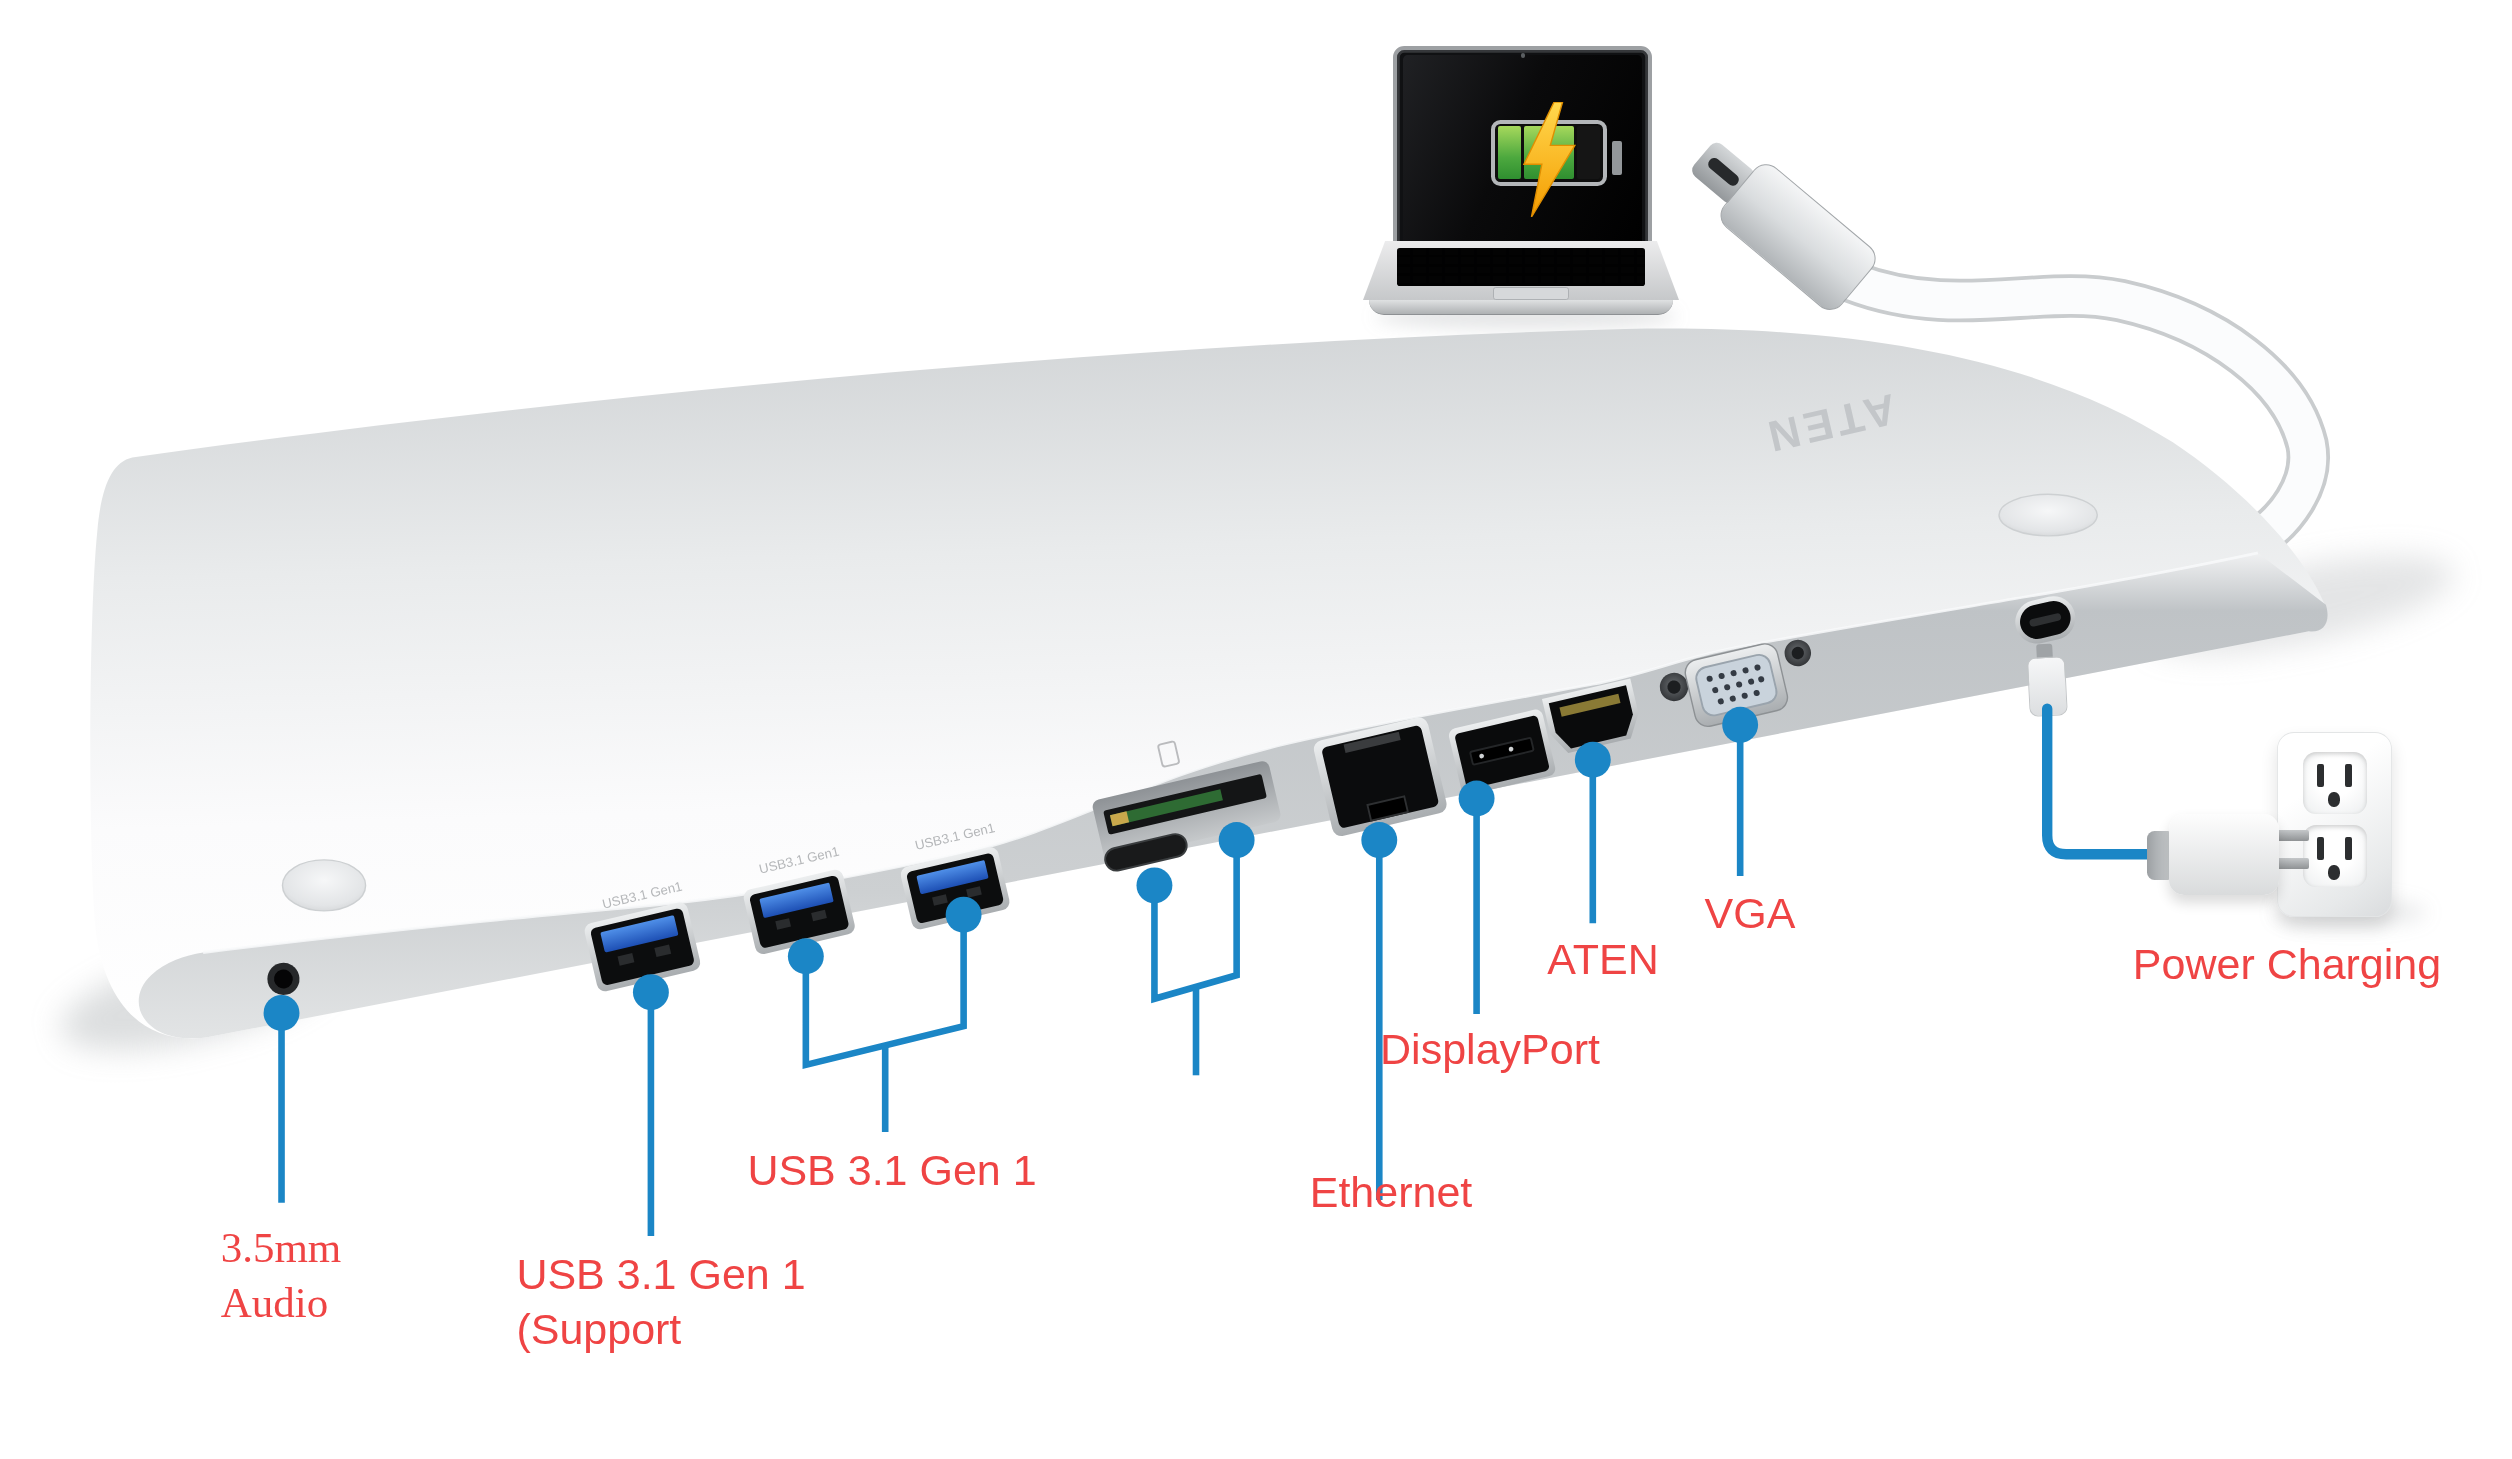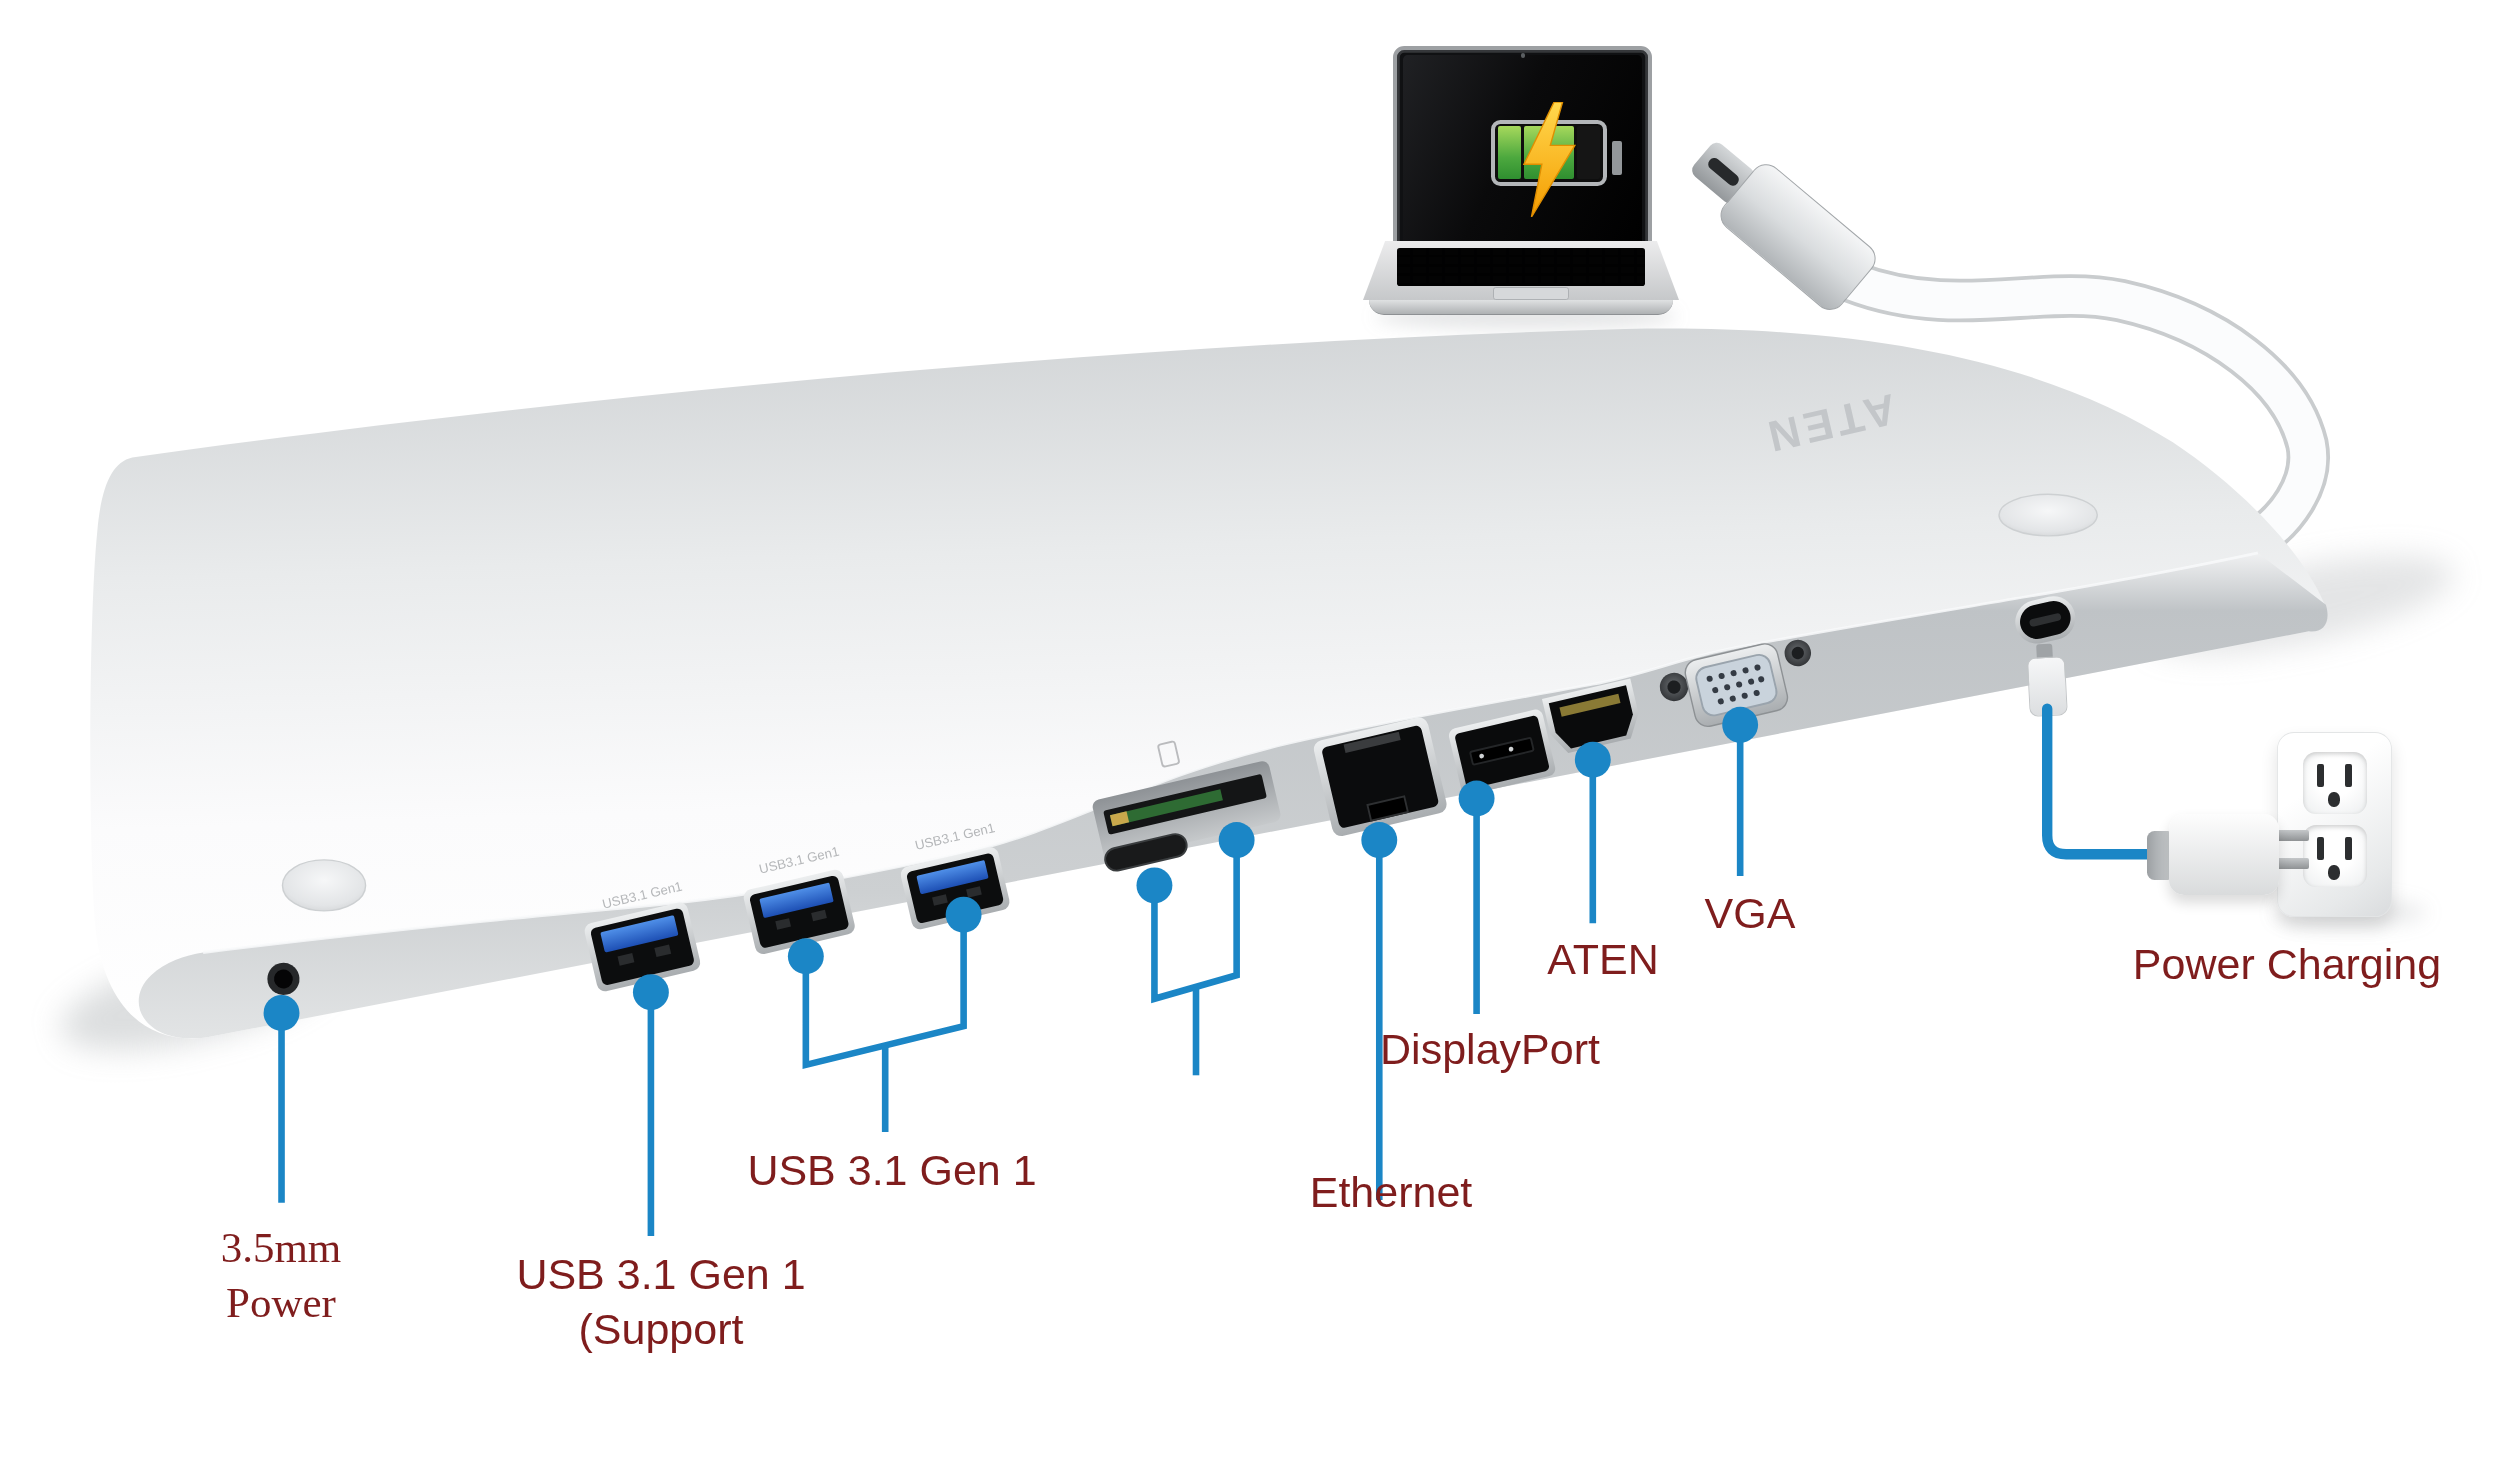--- a/index.html
+++ b/index.html
@@ -1,20 +1,20 @@
 <!DOCTYPE html>
 <html style="font-size:15px"><head>
 <meta charset="utf-8">
 <style>
   html,body{margin:0;padding:0;background:#ffffff;}
   #stage{position:relative;width:2512px;height:1460px;background:#ffffff;overflow:hidden;
          font-family:"Liberation Sans", sans-serif;}
   .abs{position:absolute;}
   
-  .callout-label{position:absolute;text-align:center;color:#7f1d1d;font-size:43px;line-height:55px;
+  .callout-label{position:absolute;text-align:left;color:#ef4444;font-size:43px;line-height:55px;
                  letter-spacing:0px;white-space:nowrap;transform:translateX(-50%);z-index:31;}
   
   .shadow{position:absolute;border-radius:50%;filter:blur(15px);z-index:1;}
   
   .laptop{position:absolute;left:1363px;top:40px;width:316px;height:283px;z-index:25;}
   .lt-screen{position:absolute;left:30px;top:5.7px;width:251px;height:201px;border-radius:11.3px;
              background:#101113;border:4.7px solid #9da0a3;box-shadow:inset 0 0 0 2.8px #35373a;}
   .lt-glass{position:absolute;left:5.7px;top:5.7px;right:5.7px;bottom:5.7px;border-radius:4.7px;
             background:linear-gradient(115deg,#202124 0%,#0a0a0b 45%,#000 100%);}
   .lt-cam{position:absolute;left:50%;top:3.8px;width:4.7px;height:4.7px;margin-left:-1.9px;border-radius:50%;background:#5a5e61;}
@@ -325,21 +325,21 @@
       <circle cx="1309" cy="889" r="19"></circle>
       <circle cx="1460" cy="889" r="19"></circle>
       <circle cx="1563" cy="845" r="19"></circle>
       <circle cx="1686" cy="804" r="19"></circle>
       <circle cx="1842" cy="767" r="19"></circle>
     </g>
   </svg>
 
   <div class="callout-label" style="left:281px;top:1220px;font-family:Liberation Serif, serif;">
     <div>3.5mm</div>
-    <div>Power</div>
+    <div>Audio</div>
   </div>
 
   <div class="callout-label" style="left:661px;top:1247px;">
     <div>USB 3.1 Gen 1</div>
     <div>(Support</div>
   </div>
 
   <div class="callout-label" style="left:892px;top:1143px;">
     <div>USB 3.1 Gen 1</div>
   </div>

